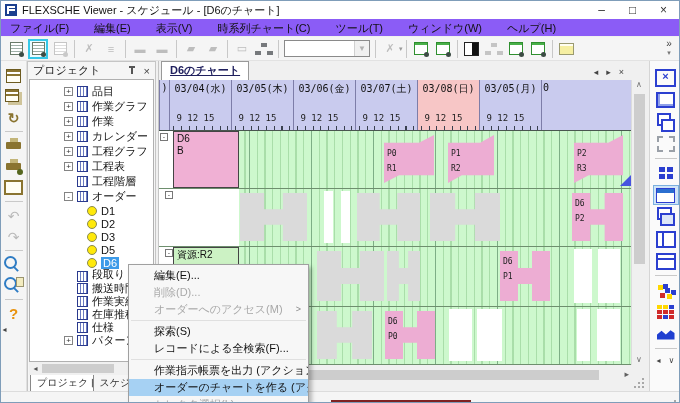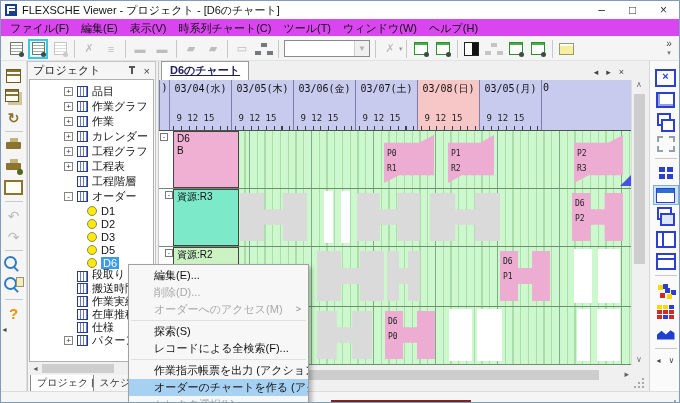--- a/index.html
+++ b/index.html
@@ -10,21 +10,21 @@
   
   .titlebar{position:absolute;left:0;top:0;width:100%;height:18px;background:#fff;display:flex;align-items:center;padding-left:4px;}
   .applogo{width:12px;height:12px;background:#1b3f8f;margin-right:5px;position:relative;flex:0 0 auto;}
   .applogo::before{content:"";position:absolute;left:2px;top:2px;width:8px;height:2px;background:#fff;box-shadow:0 3px 0 #fff;}
   .applogo::after{content:"";position:absolute;left:2px;top:2px;width:2px;height:8px;background:#fff;}
   .title{color:#111;font-size:11px;white-space:nowrap;}
   .winbtns{margin-left:auto;display:flex;}
   .winbtns span{width:31px;text-align:center;font-size:12px;color:#333;cursor:default;line-height:18px;}
 
   
-  .menubar{position:absolute;left:0;top:18px;width:100%;height:18px;background:#d946ef;display:flex;align-items:center;padding-left:3px;border-bottom:1px solid #f0f0f0;}
+  .menubar{position:absolute;left:0;top:18px;width:100%;height:18px;background:#8b5cf6;display:flex;align-items:center;padding-left:3px;border-bottom:1px solid #f0f0f0;gap:13px;}
   .mitem{padding:0 6px;color:#111;line-height:18px;}
 
   
   .toolbar{position:absolute;left:0;top:36px;width:100%;height:24px;background:#f5f5f5;display:flex;align-items:center;padding-left:4px;border-bottom:1px solid #e2e2e2;}
   .tsep{width:1px;height:18px;background:#c8c8c8;margin:0 3px;}
   .tbtn{width:20px;height:20px;display:flex;align-items:center;justify-content:center;position:relative;margin:0 1px;}
   .tbtn span{font-size:11px;color:#555;}
   .tbtn.disabled span{color:#bdbdbd;}
   .tbtn.selected{outline:2px solid #35c8e8;outline-offset:-2px;background:#eafcff;}
   .t-doc::before{content:"";width:11px;height:11px;border:1px solid #6a7b6a;background:repeating-linear-gradient(#fff 0 2px,#9fb0a8 2px 3px);}
@@ -159,21 +159,21 @@
   .msub{position:absolute;right:7px;top:0;font-size:9px;color:#888;}
   .msep{height:1px;background:#e0e0e0;margin:2px 2px;}
 </style>
 </head>
 <body>
 
 <div id="app">
 
   <div class="titlebar">
     <div class="applogo"></div>
-    <span class="title">FLEXSCHE Viewer - プロジェクト - [D6のチャート]</span>
+    <span class="title">FLEXSCHE Viewer - スケジュール - [D6のチャート]</span>
     <div class="winbtns">
       <span>–</span>
       <span>□</span>
       <span>×</span>
     </div>
   </div>
 
   <div class="menubar" id="menubar">
       <span class="mitem">ファイル(F)</span>
       <span class="mitem">編集(E)</span>
@@ -443,21 +443,20 @@
             </div>
             <div class="bar bar-banner" style="left: 335px; width: 49px;">
               <span class="blines">P2
 R3</span>
             </div>
             <div class="bar bar-tri" style="left: 381px;"></div>
           </div>
         </div>
         <div class="crow" style="height: 58px;">
           <span class="rexp" style="left: 6px;">-</span>
-          <div class="rlabel" style="background: rgb(124, 233, 201);">資源:R3</div>
           <div class="canvas">
             <div class="bar bar-h" style="left: 1px; width: 67px;"></div>
             <div class="bar bar-white" style="left: 85px; width: 9px;"></div>
             <div class="bar bar-white" style="left: 102px; width: 9px;"></div>
             <div class="bar bar-h" style="left: 118px; width: 63px;"></div>
             <div class="bar bar-h" style="left: 191px; width: 70px;"></div>
             <div class="bar bar-hpink" style="left: 333px; width: 51px;">
               <span class="blines">D6
 P2</span>
             </div>

